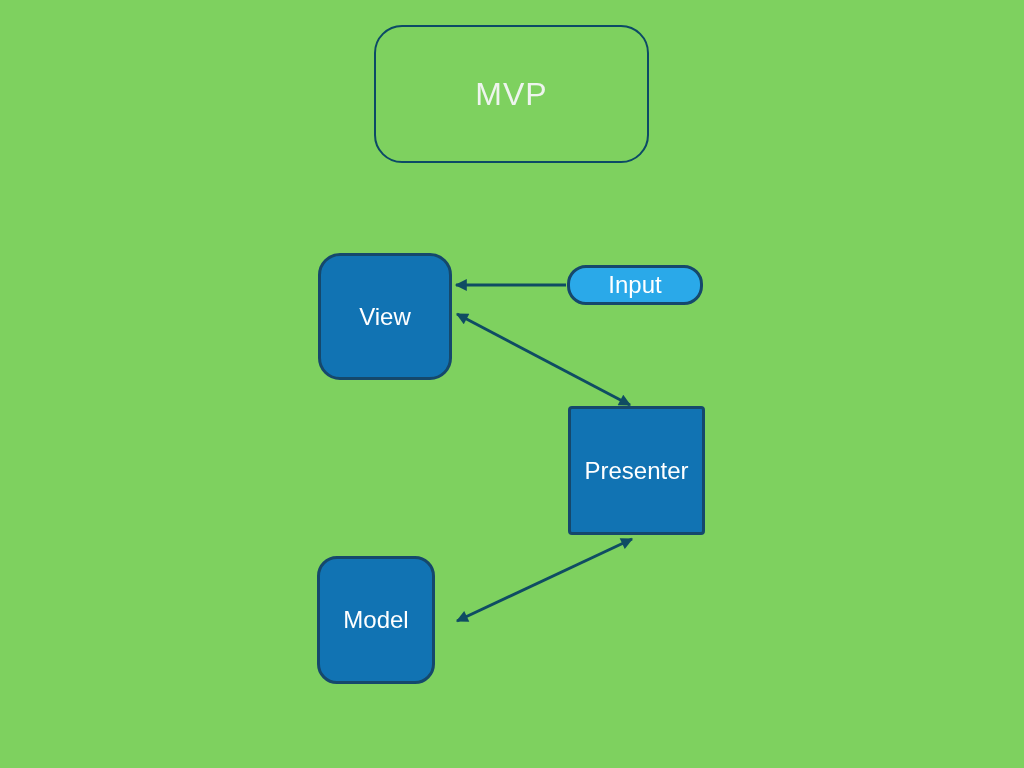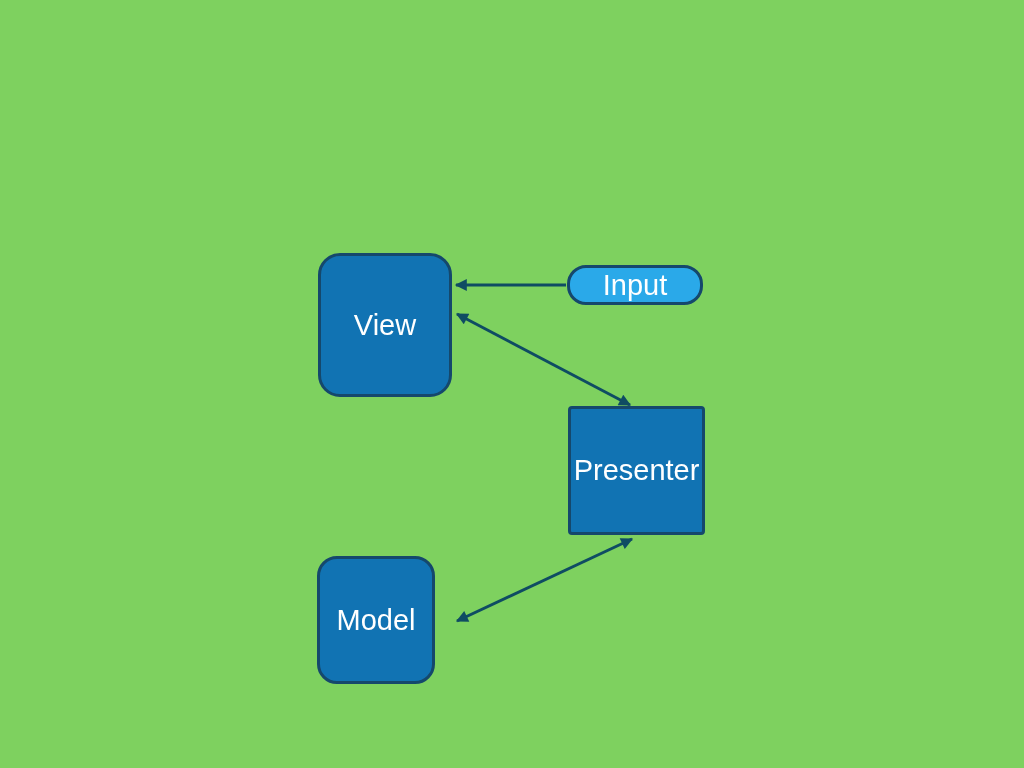--- a/index.html
+++ b/index.html
@@ -39,40 +39,43 @@
     position: absolute;
     box-sizing: border-box;
     background: #1173b3;
     border: 3px solid #15486c;
     display: flex;
     align-items: center;
     justify-content: center;
   }
   .node span {
     color: #ffffff;
-    font-size: 29px;
+    font-size: 24px;
   }
-  .node-view      { left: 318px; top: 253px; width: 134px; height: 144px; border-radius: 22px; }
+  .node-view      { left: 318px; top: 253px; width: 134px; height: 127px; border-radius: 22px; }
   .node-input     { left: 567px; top: 265px; width: 136px; height: 40px;  border-radius: 19px; background: #2aa9e9; }
   .node-presenter { left: 568px; top: 406px; width: 137px; height: 129px; border-radius: 4px; }
   .node-model     { left: 317px; top: 556px; width: 118px; height: 128px; border-radius: 20px; }
   svg.arrows {
     position: absolute;
     left: 0;
     top: 0;
     width: 1024px;
     height: 768px;
     pointer-events: none;
   }
 </style>
 </head>
 <body>
 
 <div class="canvas">
 
+  <div class="titlebox">
+    <span>MVP</span>
+  </div>
 
   <div class="node node-view">
     <span>View</span>
   </div>
 
   <div class="node node-input">
     <span>Input</span>
   </div>
 
   <div class="node node-presenter">

